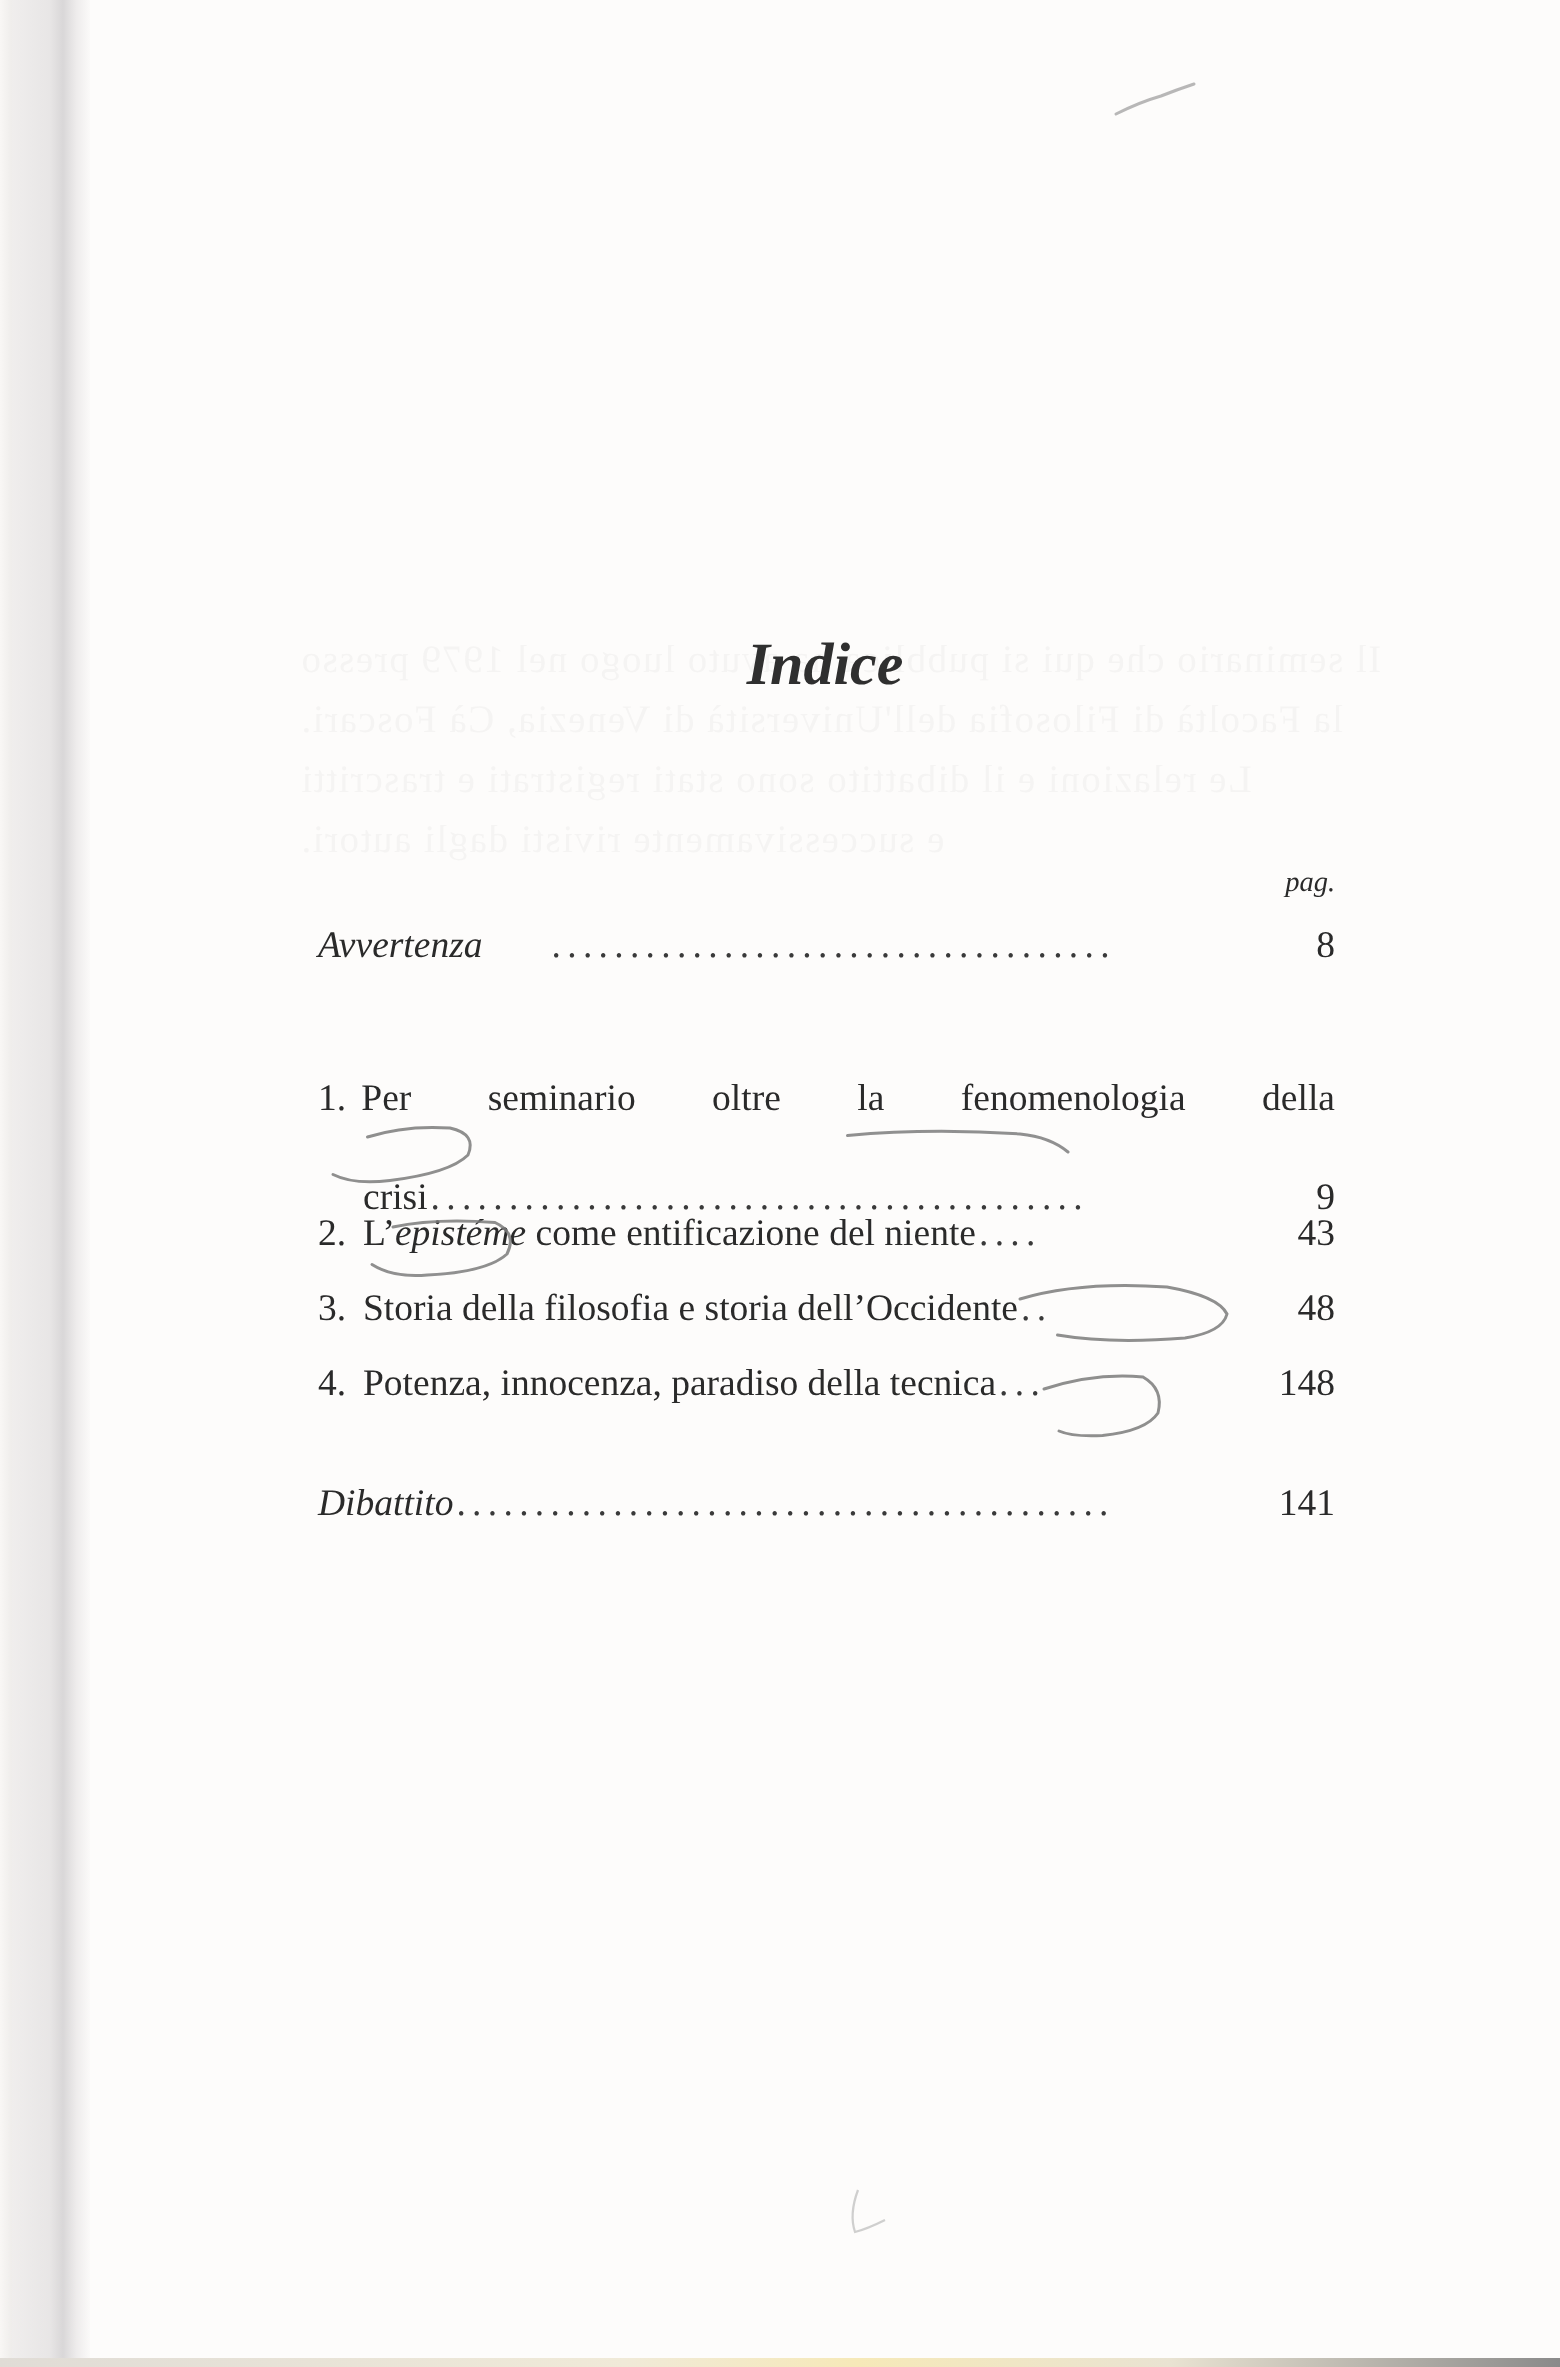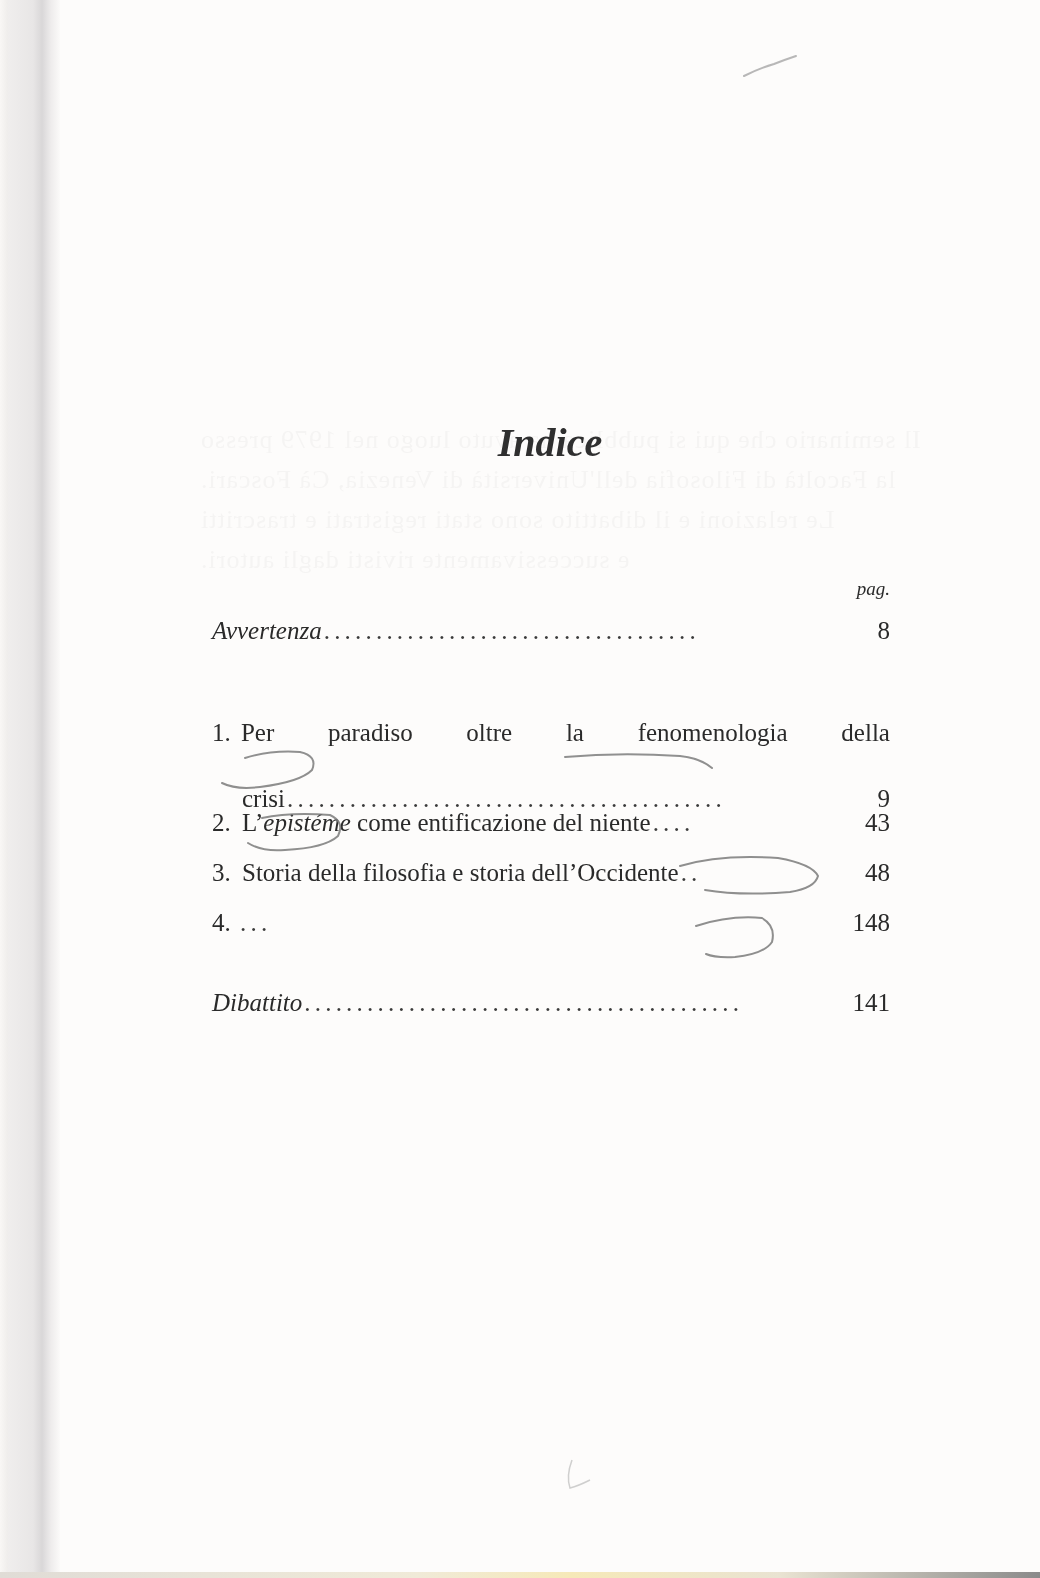--- a/index.html
+++ b/index.html
@@ -118,31 +118,31 @@
 <svg class="pencil-mark" style="left:740px; top:52px;" width="60" height="30" viewBox="0 0 60 30">
   <path d="M4 24 Q 20 16 34 12 Q 44 8 56 4" stroke="#9a9a9a" stroke-width="2" fill="none" stroke-linecap="round" opacity="0.7"></path>
 </svg>
 
 <h1 class="page-title">Indice</h1>
 
 <div class="toc">
 
   <div class="pag-header" style="top:578px;">pag.</div>
 
-  <div class="toc-row" style="top:616px;">
+  <div class="toc-row" style="top:616px;gap:44px;">
     <span class="toc-label italic">Avvertenza</span>
     <span class="leader">....................................</span>
     <span class="page-num">8</span>
   </div>
 
   <div class="toc-row" style="top:718px;">
     <span class="num">1.</span>
     <span class="first-line" style="margin-left:4px;">
       <span>Per</span>
-      <span>paradiso</span>
+      <span>seminario</span>
       <span>oltre</span>
       <span>la</span>
       <span>fenomenologia</span>
       <span>della</span>
     </span>
   </div>
   <div class="toc-row" style="top:784px; left:30px; width:648px;">
     <span class="toc-label">crisi</span>
     <span class="leader">..........................................</span>
     <span class="page-num">9</span>
@@ -159,20 +159,21 @@
 
   <div class="toc-row" style="top:858px;">
     <span class="num">3.</span>
     <span class="toc-label" style="margin-left:4px;">Storia della filosofia e storia dell’Occidente</span>
     <span class="leader">..</span>
     <span class="page-num">48</span>
   </div>
 
   <div class="toc-row" style="top:908px;">
     <span class="num">4.</span>
+    <span class="toc-label" style="margin-left:4px;">Potenza, innocenza, paradiso della tecnica</span>
     <span class="leader">...</span>
     <span class="page-num">148</span>
   </div>
 
   <div class="toc-row" style="top:988px;">
     <span class="toc-label italic">Dibattito</span>
     <span class="leader">..........................................</span>
     <span class="page-num">141</span>
   </div>
 </div>

